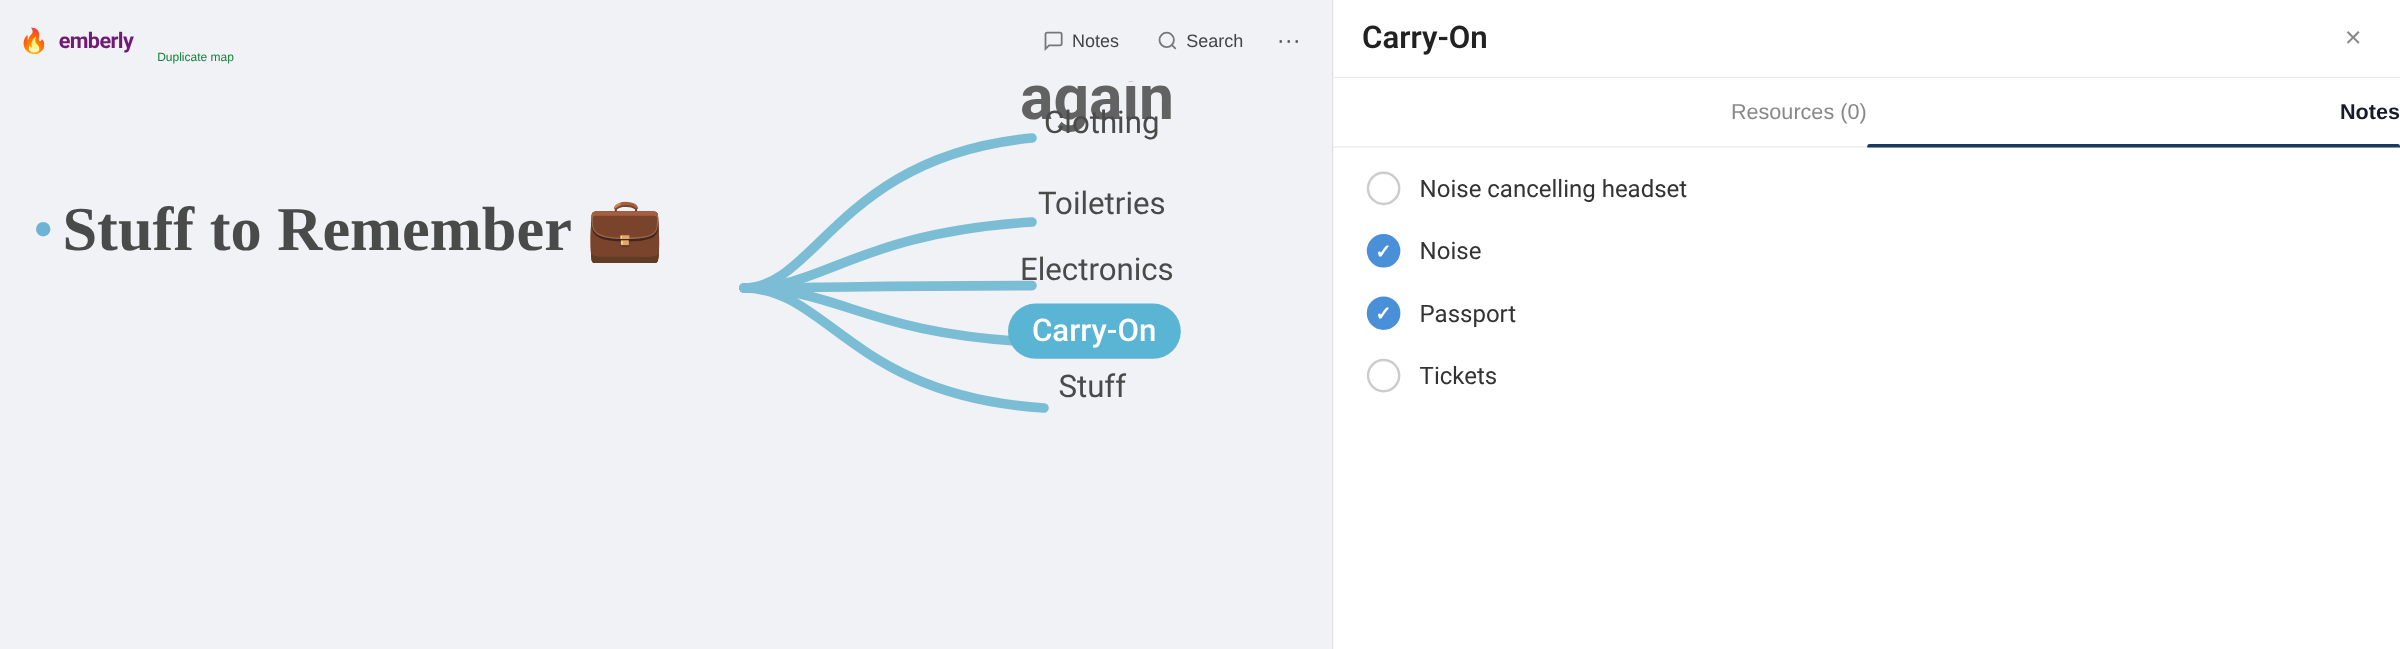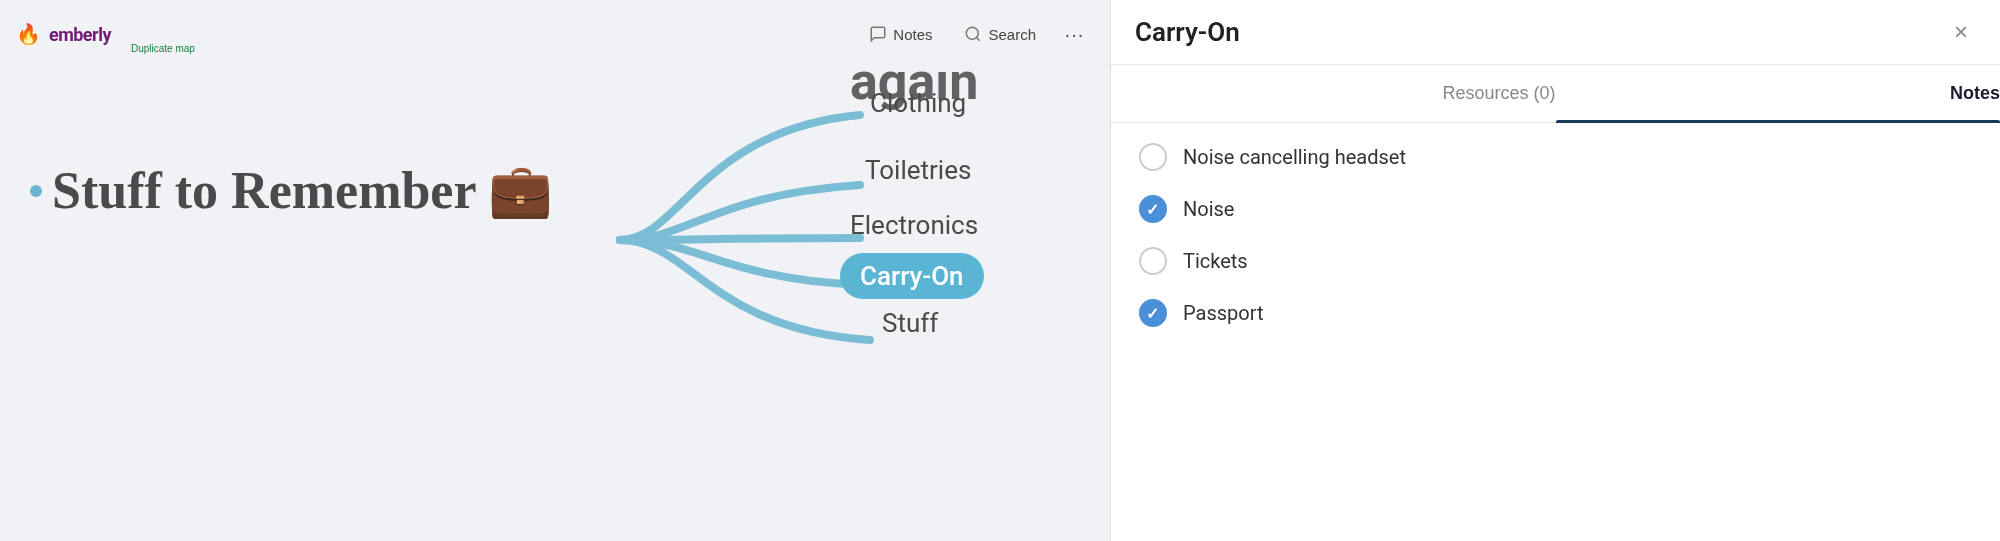--- a/index.html
+++ b/index.html
@@ -355,23 +355,23 @@
       <div class="checkbox"></div>
       <span>Noise cancelling headset</span>
     </div>
 
     <div class="checklist-item">
       <div class="checkbox checked"></div>
       <span>Noise</span>
     </div>
 
     <div class="checklist-item">
+      <div class="checkbox checked"></div>
+      <span>Passport</span>
+    </div>
+
+    <div class="checklist-item">
       <div class="checkbox"></div>
       <span>Tickets</span>
     </div>
 
-    <div class="checklist-item">
-      <div class="checkbox checked"></div>
-      <span>Passport</span>
-    </div>
-
   </div>
 </div>
 
 </body></html>

